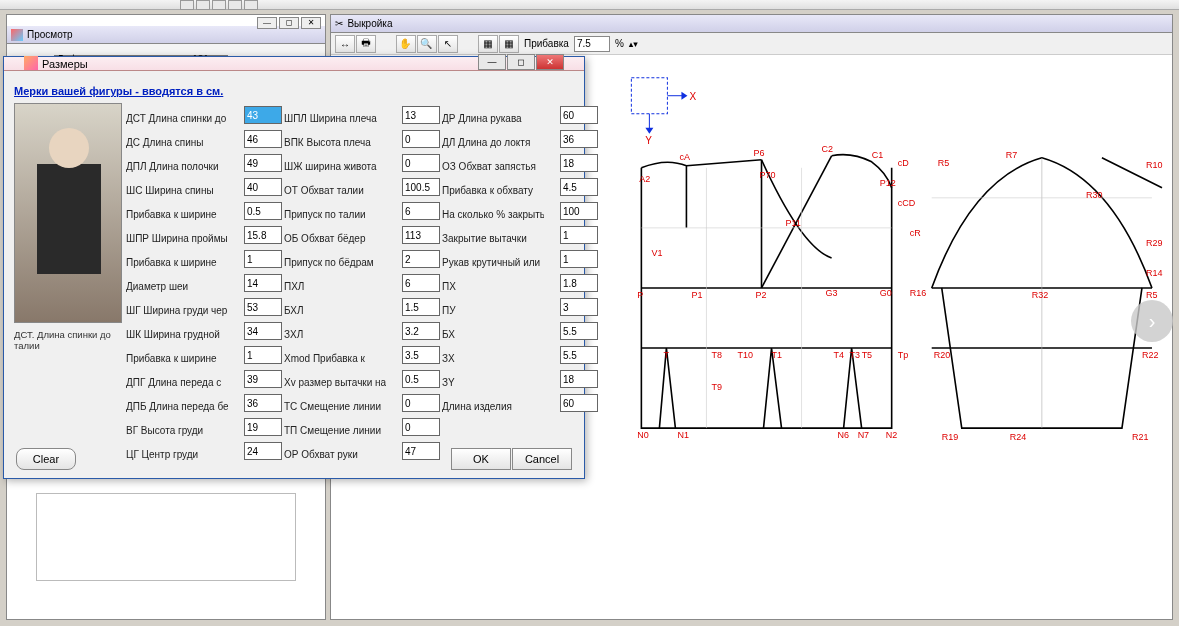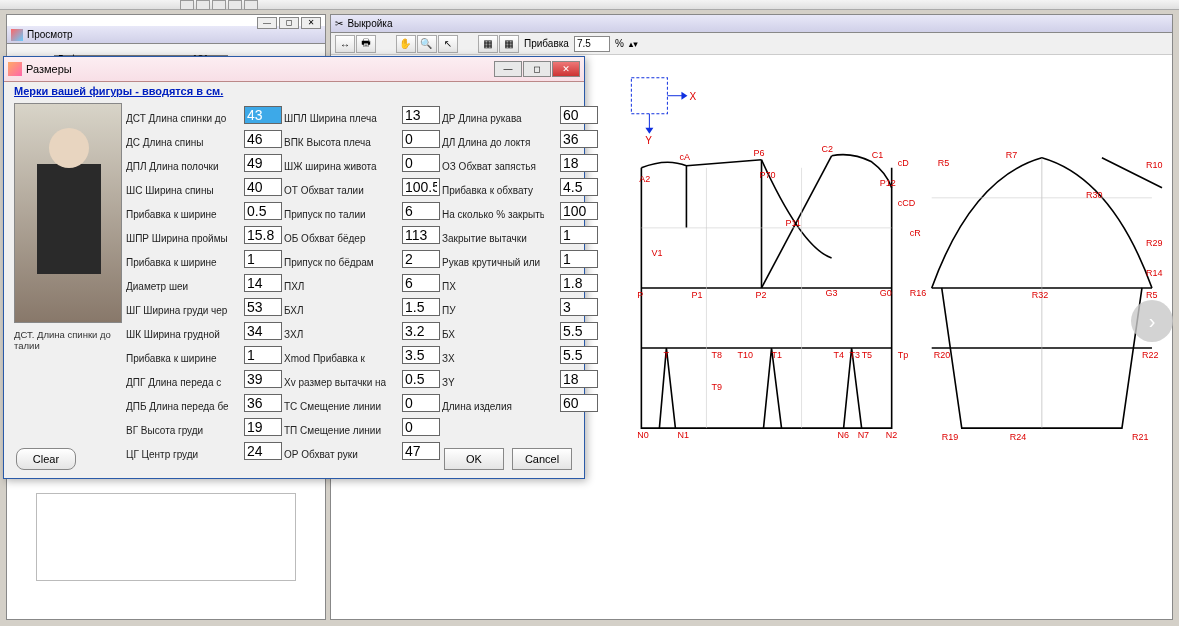--- a/index.html
+++ b/index.html
@@ -29,41 +29,41 @@
   .scale-label { font-size:10px; margin:0 4px; }
   .scale-input { width:36px; height:16px; border:1px solid #888; font-size:10px; padding:0 2px; background:#fff;}
   .canvas { position:absolute; top:42px; left:0; right:0; bottom:0; background:#fff; overflow:hidden;}
   .canvas svg { width:100%; height:100%; }
 
   .nav-arrow { position:absolute; top:300px; width:42px; height:42px; border-radius:50%; background:rgba(200,200,200,0.8); display:flex; align-items:center; justify-content:center; font-size:20px; color:#fff; cursor:pointer;}
   .nav-left { left:6px; } .nav-right { right:6px; }
 
   
   .dialog { position:absolute; top:56px; left:3px; width:582px; height:423px; background:#f0f0f0; border:1px solid #2a5aa8; box-shadow:2px 2px 8px rgba(0,0,0,0.3);}
-  .dlg-title { height:25px; background:linear-gradient(#fceef2,#f8dfe6); display:flex; align-items:center; padding:0 4px; font-size:11px; border-bottom:1px solid #b88;}
+  .dlg-title { height:14px; background:linear-gradient(#fceef2,#f8dfe6); display:flex; align-items:flex-end; padding:0 20px; font-size:11px; border-bottom:1px solid #b88;}
   .dlg-title .tic { width:14px; height:14px; background:linear-gradient(135deg,#fa6,#f6a); margin-right:4px;}
   .dlg-title .winbtns { margin-left:auto; display:flex;}
   .dlg-title .winbtns span { width:28px; height:16px; border:1px solid #888; font-size:9px; text-align:center; line-height:14px; margin-left:1px;}
   .dlg-title .winbtns .min { background:#e8e8e8;} .dlg-title .winbtns .max{background:#e8e8e8;} .dlg-title .winbtns .close{background:linear-gradient(#e77,#c33); color:#fff;}
   .dlg-body { position:absolute; top:22px; left:0; right:0; bottom:0; padding:6px 10px;}
   .help-link { color:#0020c0; font-size:11px; text-decoration:underline; font-weight:bold; margin-bottom:6px; display:block;}
   .cols { display:flex; gap:4px; }
   .img-col { width:112px; }
   .img-col .figure { width:108px; height:220px; background:linear-gradient(180deg,#d8d4c8,#88786a); border:1px solid #888; position:relative;}
   .img-col .figure::after{ content:""; position:absolute; top:24px; left:34px; width:40px; height:40px; border-radius:50%; background:#e8d5c0;}
   .img-col .figure::before{ content:""; position:absolute; top:60px; left:22px; width:64px; height:110px; background:#2a2a2a;}
   .img-col .caption { font-size:9.5px; margin-top:6px; text-align:left; color:#333;}
   .measure-cols { display:flex; gap:2px; flex:1;}
   .mcol { display:flex; flex-direction:column; gap:3px; }
   .mrow { display:flex; align-items:flex-end; gap:16px; height:21px;}
   .mlabel { font-size:10px; color:#222; white-space:nowrap; overflow:hidden; width:102px;}
-  .minput { width:38px; height:18px; border:1px solid #666; background:#fff; font-size:14px; padding:0 2px; text-align:left;}
+  .minput { width:38px; height:18px; border:1px solid #666; background:#fff; font-size:10px; padding:0 2px; text-align:left;}
   .minput.highlight { background:#3da9e8; color:#fff;}
 
-  .dlg-buttons { position:absolute; bottom:8px; right:12px; display:flex; gap:8px;align-items:flex-end;}
+  .dlg-buttons { position:absolute; bottom:8px; right:12px; display:flex; gap:1px;align-items:flex-end;}
   .dlg-buttons button, .clear-btn { width:60px; height:22px; font-size:11px; border:1px solid #888; background:linear-gradient(#fff,#e4e4e4); cursor:pointer;}
   .clear-btn { position:absolute; bottom:8px; left:12px;border-radius:8px;}
 </style>
 </head>
 <body>
 
 <div class="toolbar-top">
   <div class="toolbar-btns">
     <div class="tb-icon"></div>
     <div class="tb-icon"></div>

